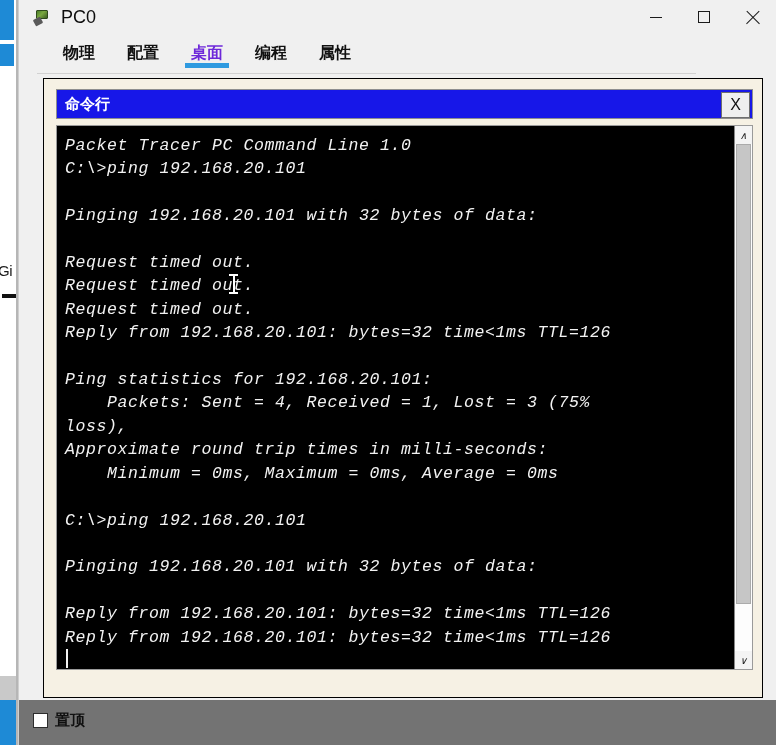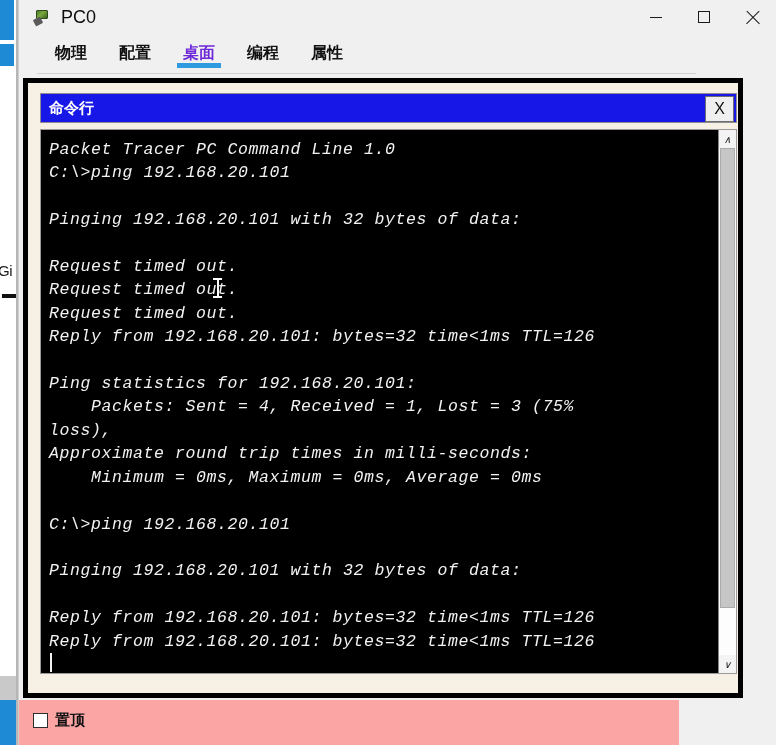--- a/index.html
+++ b/index.html
@@ -153,21 +153,21 @@
   .wbtn .cls:before { transform: rotate(45deg); }
   .wbtn .cls:after  { transform: rotate(-45deg); }
 
   
   .tabstrip {
     position: relative;
     height: 40px;
     background: #f0f0f0;
     display: flex;
     align-items: flex-start;
-    padding-left: 20px;
+    padding-left: 28px;
   }
   .tab {
     position: relative;
     padding: 6px 16px 0 16px;
     font-size: 16px;
     color: #111111;
     font-weight: 700;
     font-family: "Liberation Sans", sans-serif;
     height: 34px;
     line-height: 26px;
@@ -184,24 +184,24 @@
     position: absolute;
     left: 18px; right: 80px;
     bottom: 0;
     height: 1px;
     background: #d2d2d2;
   }
 
   
   .content {
     position: absolute;
-    left: 4px; top: 78px;
+    left: 24px; top: 78px;
     width: 720px; height: 620px;
     background: #f6f1e4;
-    border: 5px solid #000000;
+    border: 1px solid #000000;
   }
 
   
   .inner {
     position: absolute;
     left: 12px; top: 10px;
     width: 697px; height: 597px;
     background: #f6f1e4;
   }
 
@@ -317,22 +317,22 @@
     top: 0;
     height: 460px;
     background: #c6c6c6;
     border: 1px solid #ababab;
   }
 
   
   .bottom-bar {
     position: absolute;
     left: 0; top: 700px;
-    width: 660px; height: 45px;
-    background: #fca5a5;
+    width: 758px; height: 45px;
+    background: #737373;
   }
   .chk-row {
     position: absolute;
     left: 14px; top: 11px;
     display: flex;
     align-items: center;
   }
   .chk-box {
     width: 15px; height: 15px;
     border: 1.5px solid #2d2d2d;

